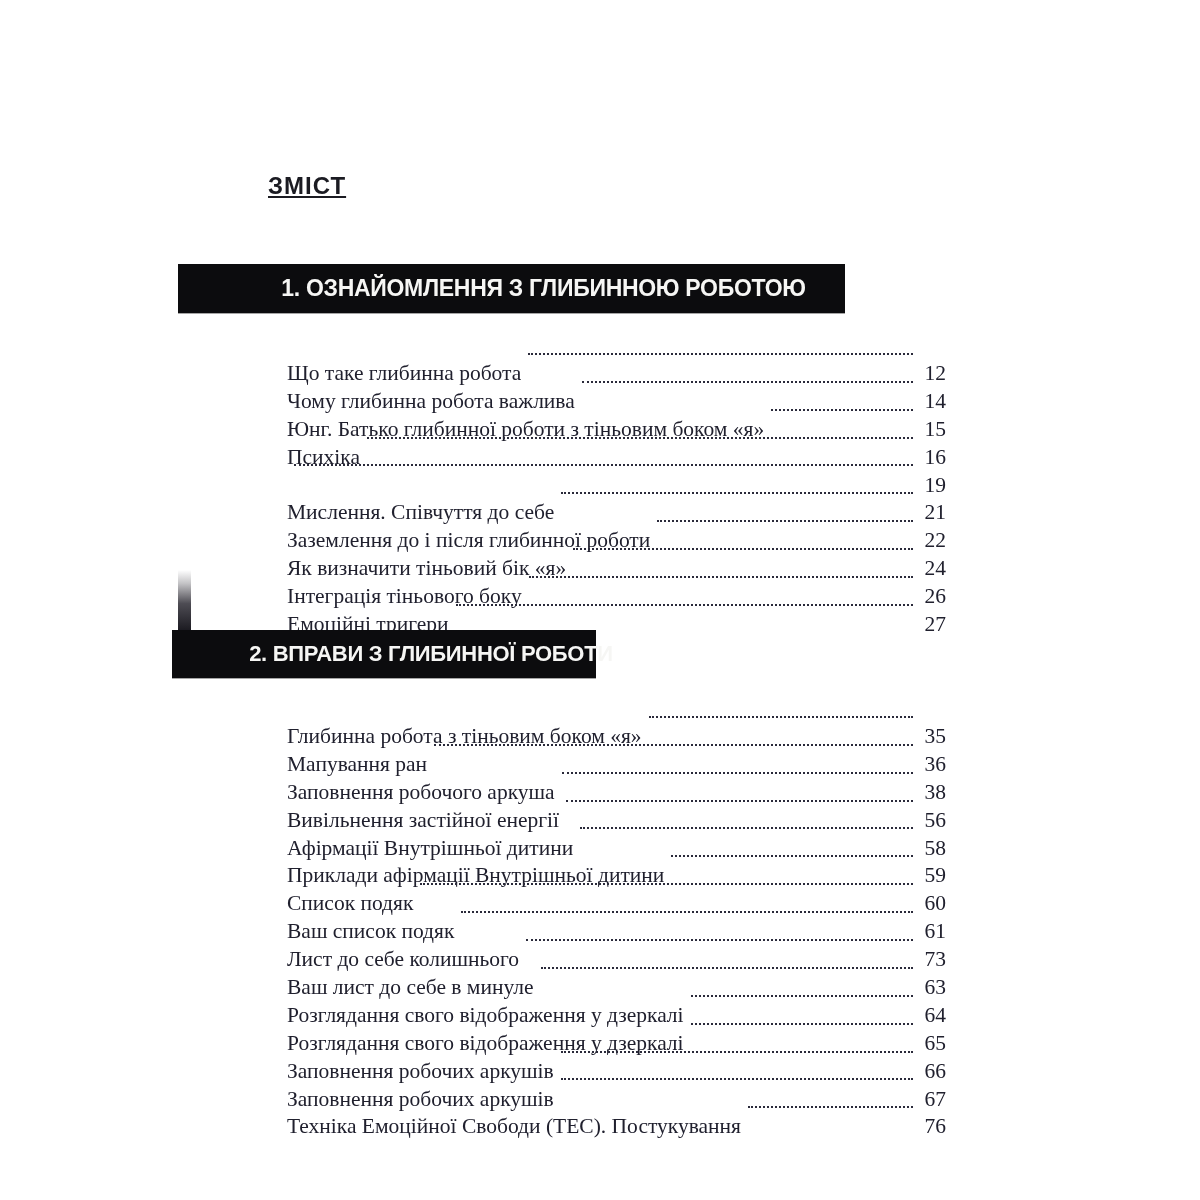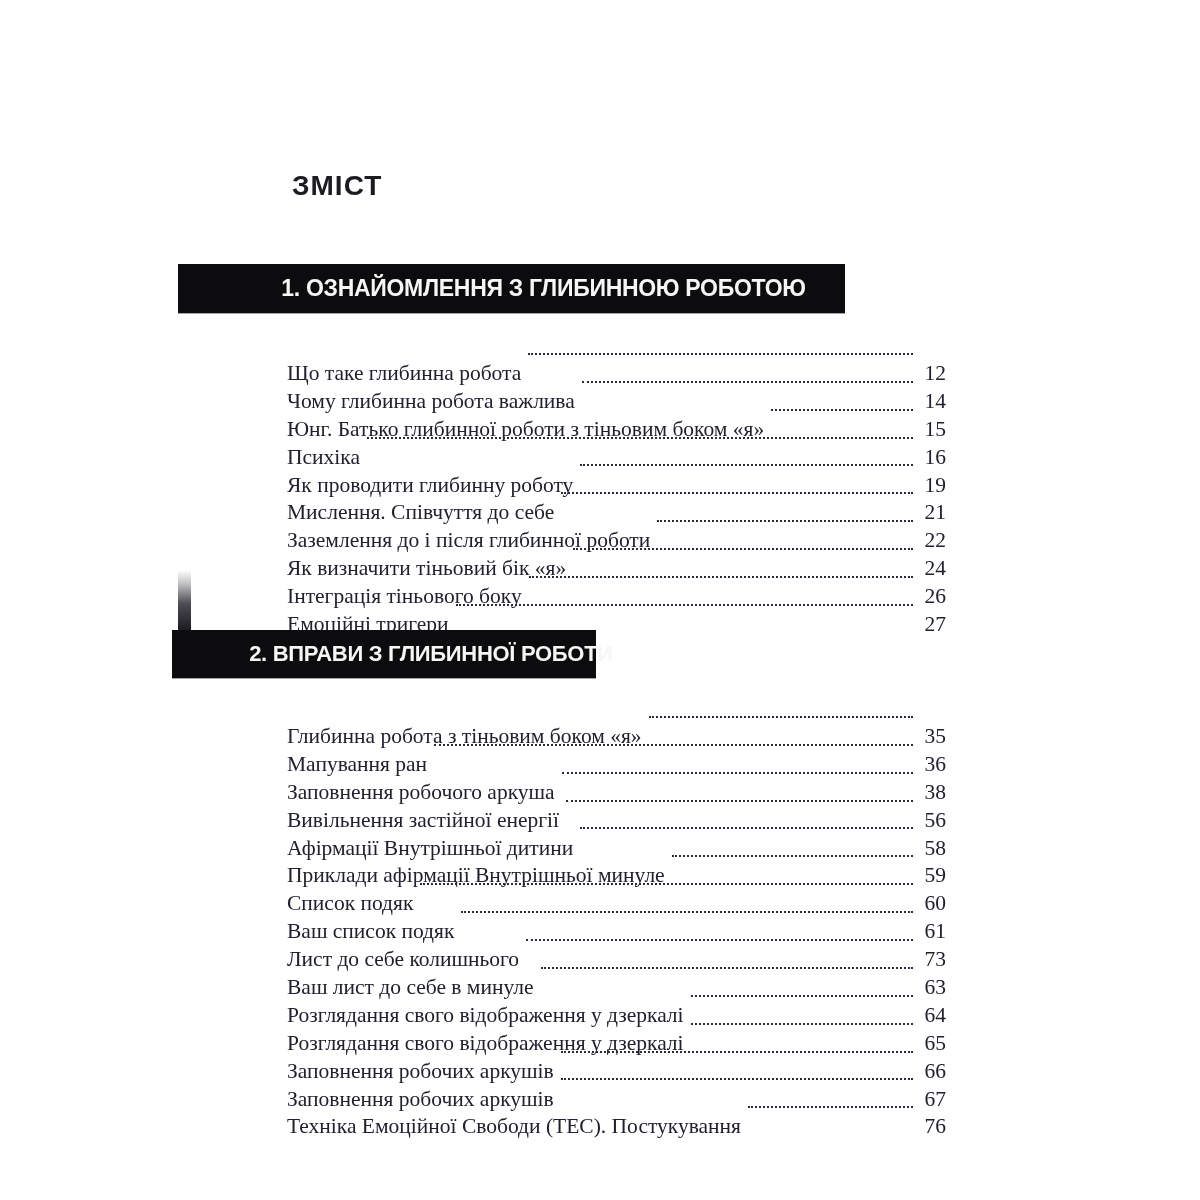--- a/index.html
+++ b/index.html
@@ -11,28 +11,29 @@
     overflow: hidden;
   }
   .page {
     position: absolute;
     inset: 0;
     background: var(--paper, #ffffff);
   }
   
   .page-title {
     position: absolute;
-    left: 292px;
+    left: 268px;
     top: 170px;
     font-family: "Liberation Sans", sans-serif;
     font-weight: 700;
-    font-size: 28px;
+    font-size: 24px;
     line-height: 32px;
     letter-spacing: 1px;
     color: var(--ink-heading, #1b1b22);
+    text-decoration: underline;
   }
   
   .bar {
     position: absolute;
     background: var(--bar-bg, #0c0c0e);
     display: flex;
     align-items: center;
     justify-content: center;
     box-shadow: 0 1px 0 rgba(0,0,0,0.35);
   }
@@ -124,21 +125,20 @@
         <span class="toc-page">15</span>
       </li>
 
       <li class="toc-row">
         <span class="toc-title">Психіка</span>
         <span class="dot-leader"></span>
         <span class="toc-page">16</span>
       </li>
 
       <li class="toc-row">
-        <span class="toc-title">Як проводити глибинну роботу</span>
         <span class="dot-leader"></span>
         <span class="toc-page">19</span>
       </li>
 
       <li class="toc-row">
         <span class="toc-title">Мислення. Співчуття до себе</span>
         <span class="dot-leader"></span>
         <span class="toc-page">21</span>
       </li>
 
@@ -199,21 +199,21 @@
         <span class="toc-page">56</span>
       </li>
 
       <li class="toc-row">
         <span class="toc-title">Афірмації Внутрішньої дитини</span>
         <span class="dot-leader"></span>
         <span class="toc-page">58</span>
       </li>
 
       <li class="toc-row">
-        <span class="toc-title">Приклади афірмації Внутрішньої минуле</span>
+        <span class="toc-title">Приклади афірмації Внутрішньої дитини</span>
         <span class="dot-leader"></span>
         <span class="toc-page">59</span>
       </li>
 
       <li class="toc-row">
         <span class="toc-title">Список подяк</span>
         <span class="dot-leader"></span>
         <span class="toc-page">60</span>
       </li>
 

